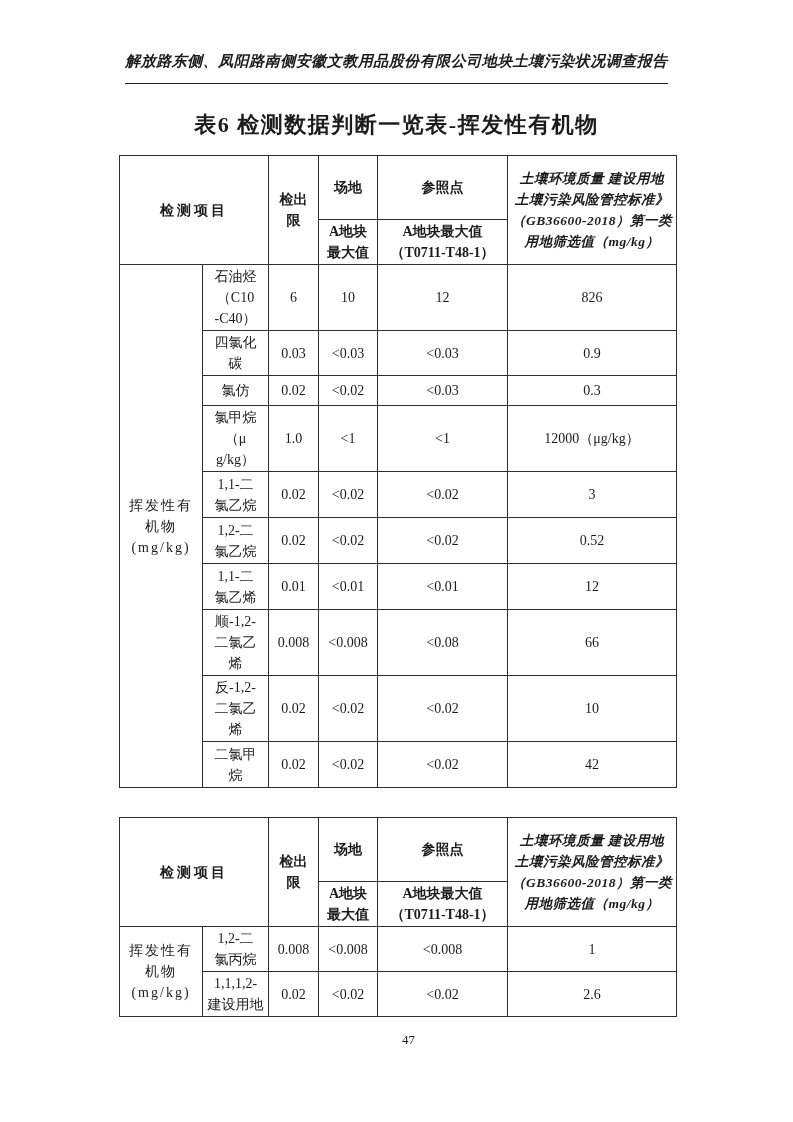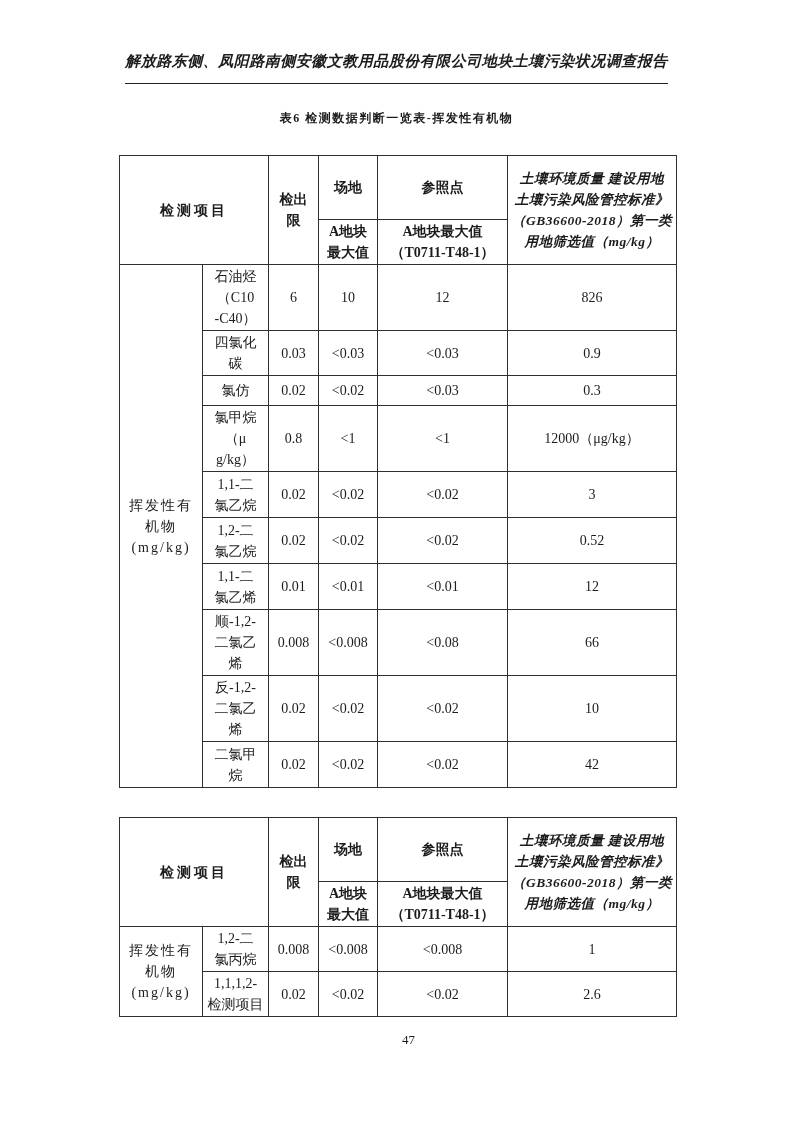--- a/index.html
+++ b/index.html
@@ -27,21 +27,21 @@
   .doc-header .underline {
     border-bottom: 1.5px solid #222222;
     padding-bottom: 14px;
   }
   .doc-title {
     position: absolute;
     top: 110px;
     left: 0;
     width: 100%;
     text-align: center;
-    font-size: 12px;
+    font-size: 22px;
     font-weight: bold;
     letter-spacing: 1.5px;
   }
   table.t {
     position: absolute;
     left: 119px;
     width: 557px;
     border-collapse: collapse;
     table-layout: fixed;
     text-align: center;
@@ -136,21 +136,21 @@
         <td class="pre">氯仿</td>
         <td>0.02</td>
         <td>&lt;0.02</td>
         <td>&lt;0.03</td>
         <td>0.3</td>
       </tr>
       <tr style="height:64px">
         <td class="pre">氯甲烷
 （μ
 g/kg）</td>
-        <td>0.8</td>
+        <td>1.0</td>
         <td>&lt;1</td>
         <td>&lt;1</td>
         <td>12000（μg/kg）</td>
       </tr>
       <tr style="height:46px">
         <td class="pre">1,1-二
 氯乙烷</td>
         <td>0.02</td>
         <td>&lt;0.02</td>
         <td>&lt;0.02</td>
@@ -236,21 +236,21 @@
 (mg/kg)</td>
         <td class="pre">1,2-二
 氯丙烷</td>
         <td>0.008</td>
         <td>&lt;0.008</td>
         <td>&lt;0.008</td>
         <td>1</td>
       </tr>
       <tr style="height:44px">
         <td class="pre">1,1,1,2-
-检测项目</td>
+建设用地</td>
         <td>0.02</td>
         <td>&lt;0.02</td>
         <td>&lt;0.02</td>
         <td>2.6</td>
       </tr>
     </tbody>
   </table>
 
   <div class="page-num">47</div>
 

